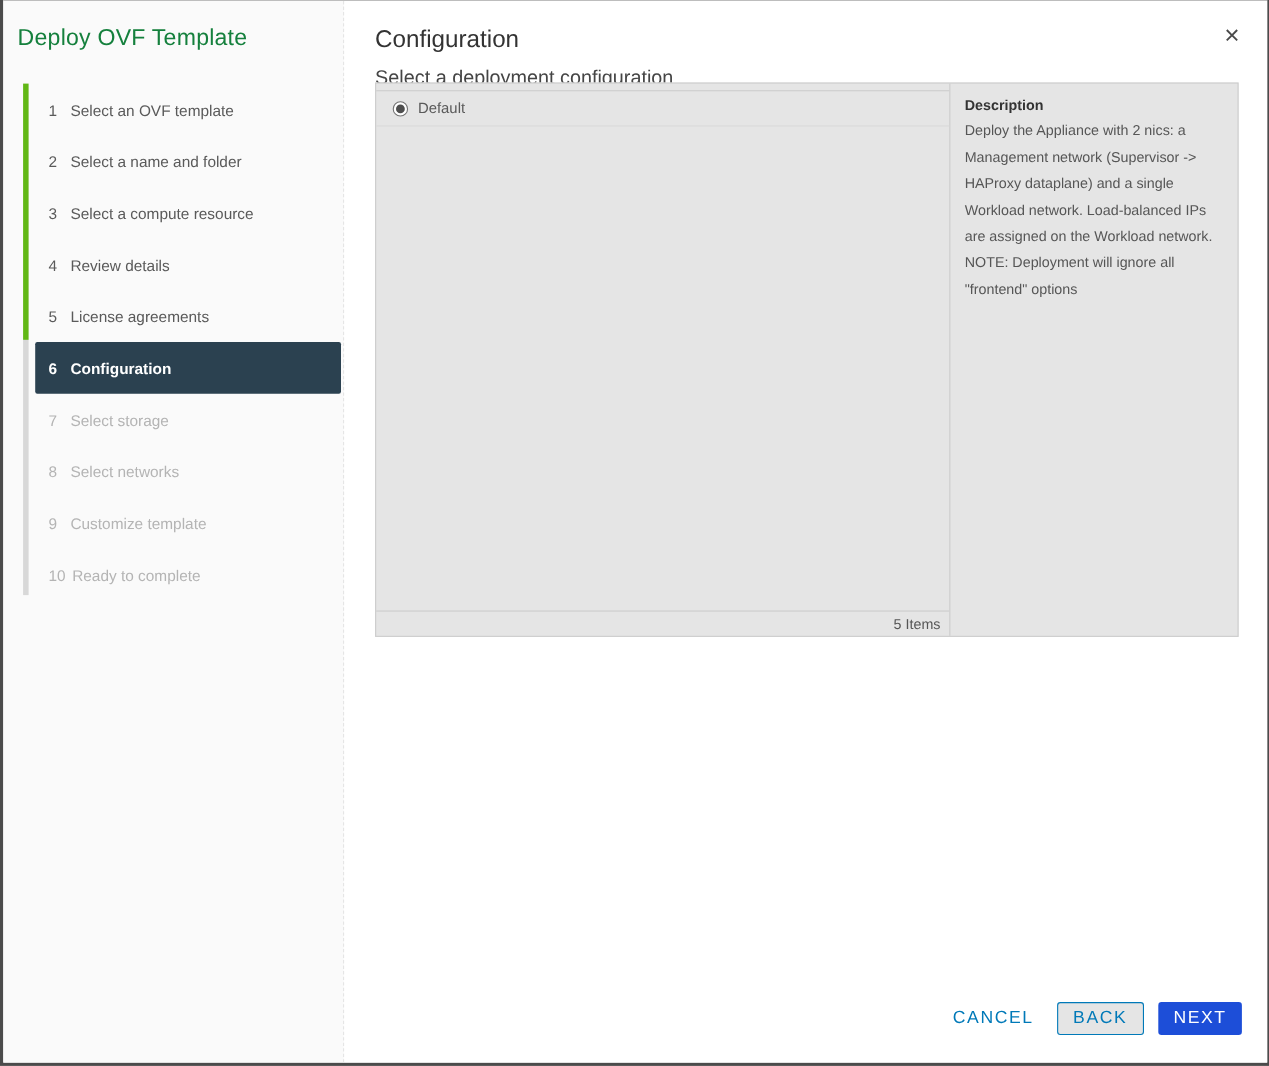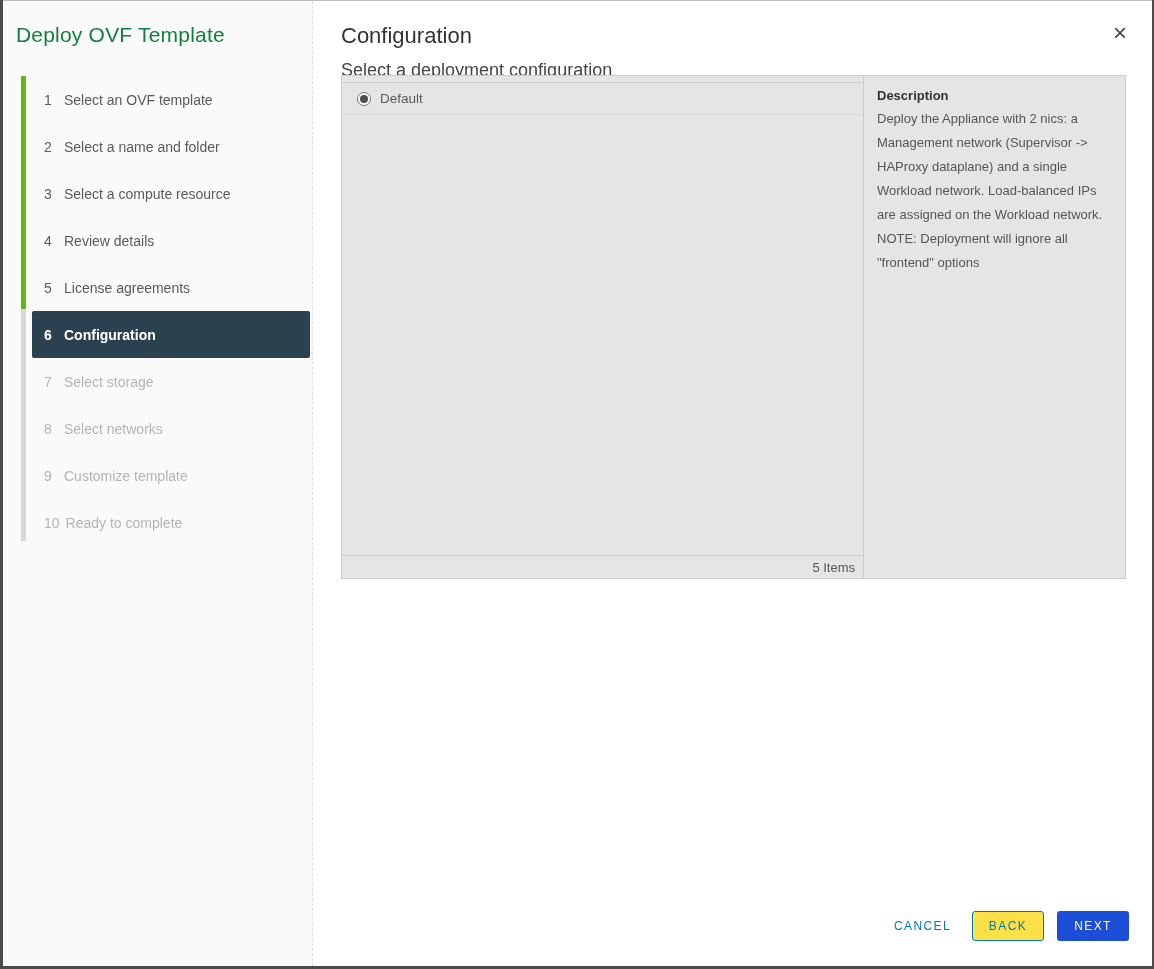--- a/index.html
+++ b/index.html
@@ -106,25 +106,25 @@
   .desc-title { font-size: 13px; font-weight: 700; color: #333333; line-height: 22px; }
   .desc-body { font-size: 13px; color: #565656; line-height: 24px; }
 
   
   .footer-buttons {
     position: absolute; right: 23px; bottom: 25px;
     display: flex; align-items: center; gap: 13px;
   }
   .btn {
     font-family: "Liberation Sans", sans-serif;
-    font-size: 12px; font-weight: 500; letter-spacing: 1.4px;
+    font-size: 16px; font-weight: 500; letter-spacing: 1.4px;
     height: 30px; border-radius: 3px; cursor: pointer;
   }
   .btn-link { background: none; border: none; padding: 0 8px; }
-  .btn-outline { background: #fde047; border: 1px solid; min-width: 72px; padding: 0 14px; }
+  .btn-outline { background: #e5e5e5; border: 1px solid; min-width: 72px; padding: 0 14px; }
   .btn-primary { border: none; color: #ffffff; min-width: 72px; padding: 0 14px; }
 </style>
 </head>
 <body>
 
 <div class="dialog">
 
   <div class="sidebar">
     <div class="sidebar-title">Deploy OVF Template</div>
 

